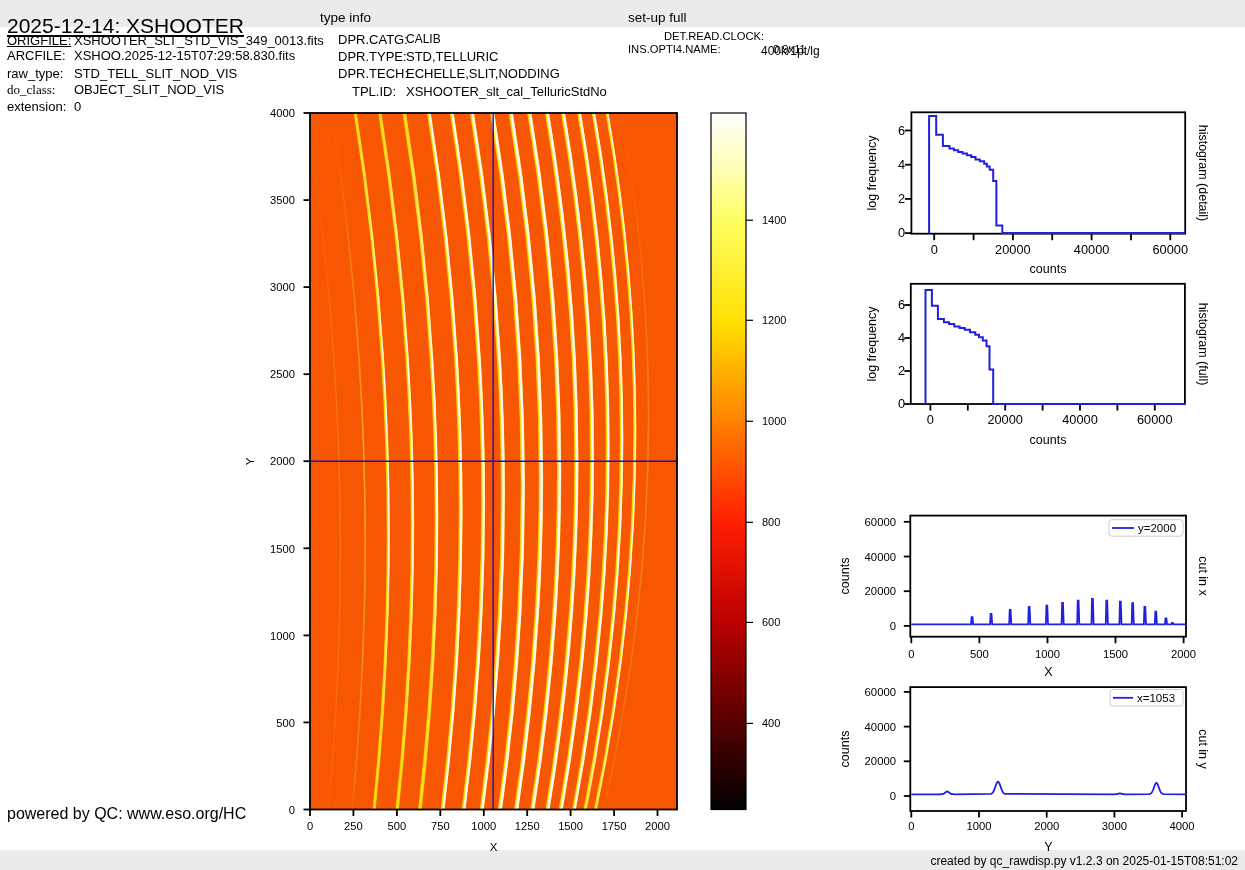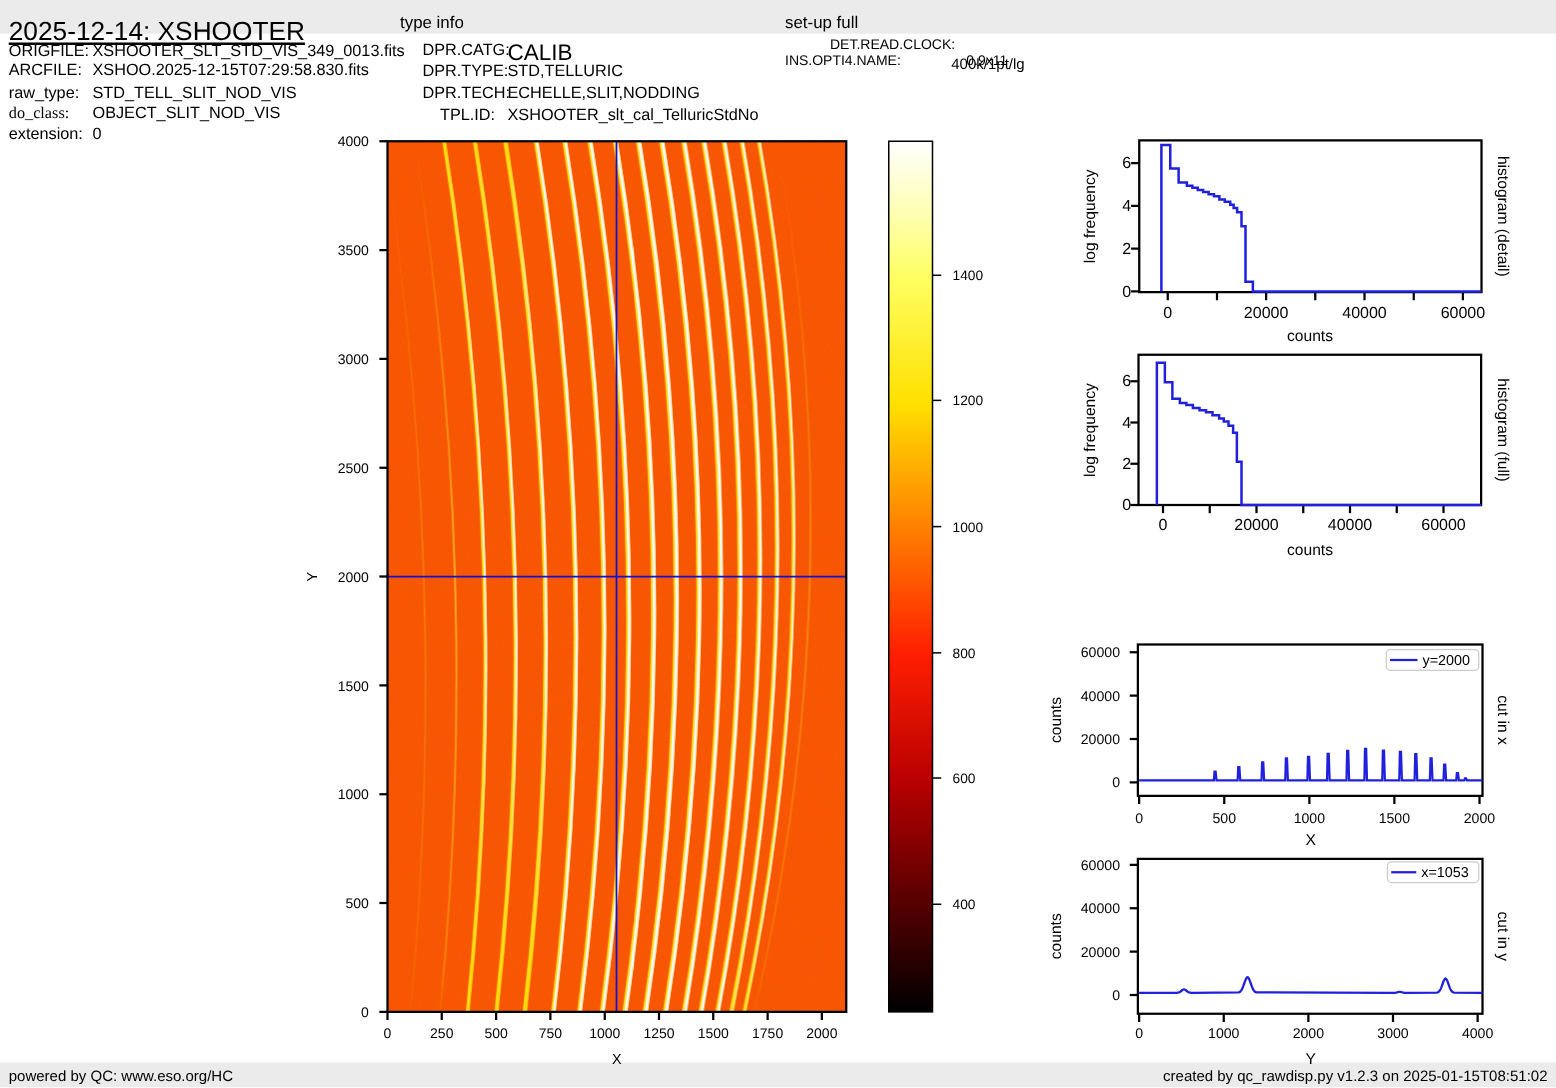--- a/index.html
+++ b/index.html
@@ -6,46 +6,46 @@
 .band{position:absolute;left:0;width:1245px;background:#ebebeb;}
 .t{position:absolute;white-space:pre;}
 </style></head>
 <body>
 <div class="band" style="top:0;height:27px;"></div>
 <div class="band" style="top:850px;height:20px;"></div>
 <div class="t" style="left:7px;top:14px;font-size:21px;text-decoration:underline;">2025-12-14: XSHOOTER</div>
 <div class="t" style="left:320px;top:10px;font-size:13.5px;">type info</div>
 <div class="t" style="left:628px;top:10px;font-size:13.5px;">set-up full</div>
 
-<div class="t" style="left:7px;top:33px;font-size:13px;">ORIGFILE:</div>
+<div class="t" style="left:7px;top:33px;font-size:13px;text-decoration:underline;">ORIGFILE:</div>
 <div class="t" style="left:74px;top:33px;font-size:13px;">XSHOOTER_SLT_STD_VIS_349_0013.fits</div>
 <div class="t" style="left:7px;top:48.4px;font-size:13px;">ARCFILE:</div>
 <div class="t" style="left:74px;top:48.4px;font-size:13px;">XSHOO.2025-12-15T07:29:58.830.fits</div>
 <div class="t" style="left:7px;top:65.9px;font-size:13px;">raw_type:</div>
 <div class="t" style="left:74px;top:65.9px;font-size:13px;">STD_TELL_SLIT_NOD_VIS</div>
 <div class="t" style="left:7px;top:82.4px;font-size:13px;font-family:Liberation Serif, serif;">do_class:</div>
 <div class="t" style="left:74px;top:82.4px;font-size:13px;">OBJECT_SLIT_NOD_VIS</div>
 <div class="t" style="left:7px;top:99.4px;font-size:13px;">extension:</div>
 <div class="t" style="left:74px;top:99.4px;font-size:13px;">0</div>
 
 <div class="t" style="left:338px;top:32.3px;font-size:13px;">DPR.CATG:</div>
-<div class="t" style="left:406px;top:32.3px;font-size:18px;">CALIB</div>
+<div class="t" style="left:406px;top:32.3px;font-size:12px;">CALIB</div>
 <div class="t" style="left:338px;top:49.3px;font-size:13px;">DPR.TYPE:</div>
 <div class="t" style="left:406px;top:49.3px;font-size:13px;">STD,TELLURIC</div>
 <div class="t" style="left:338px;top:66.2px;font-size:13px;">DPR.TECH:</div>
 <div class="t" style="left:406px;top:66.2px;font-size:13px;">ECHELLE,SLIT,NODDING</div>
 <div class="t" style="left:352px;top:83.7px;font-size:13px;">TPL.ID:</div>
 <div class="t" style="left:406px;top:83.7px;font-size:13px;">XSHOOTER_slt_cal_TelluricStdNo</div>
 
 <div class="t" style="left:628px;top:30.2px;font-size:11.2px;margin-left:36px;">DET.READ.CLOCK:</div>
 <div class="t" style="left:761px;top:44px;font-size:12px;">400k/1pt/lg</div>
 <div class="t" style="left:628px;top:43.2px;font-size:11.2px;">INS.OPTI4.NAME:</div>
 <div class="t" style="left:773px;top:43.2px;font-size:11.2px;">0.9x11</div>
 
-<div class="t" style="left:7px;top:854px;font-size:12px;">powered by QC: www.eso.org/HC</div>
+<div class="t" style="left:7px;top:805px;font-size:16px;">powered by QC: www.eso.org/HC</div>
 <div class="t" style="right:7px;top:853.5px;font-size:12px;">created by qc_rawdisp.py v1.2.3 on 2025-01-15T08:51:02</div>
 
 <svg width="1245" height="870" viewBox="0 0 1245 870" style="position:absolute;left:0;top:0;font-family:'Liberation Sans',sans-serif;">
 <defs>
 <linearGradient id="cbar" x1="0" y1="0" x2="0" y2="1">
  <stop offset="0" stop-color="#ffffff"></stop>
  <stop offset="0.084" stop-color="#ffffb1"></stop>
  <stop offset="0.156" stop-color="#ffff62"></stop>
  <stop offset="0.301" stop-color="#ffe000"></stop>
  <stop offset="0.445" stop-color="#ff7f00"></stop>

